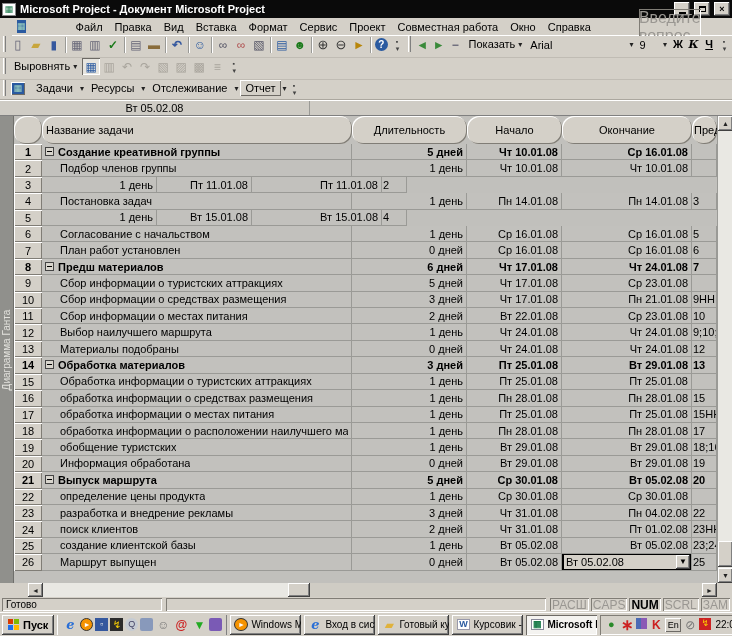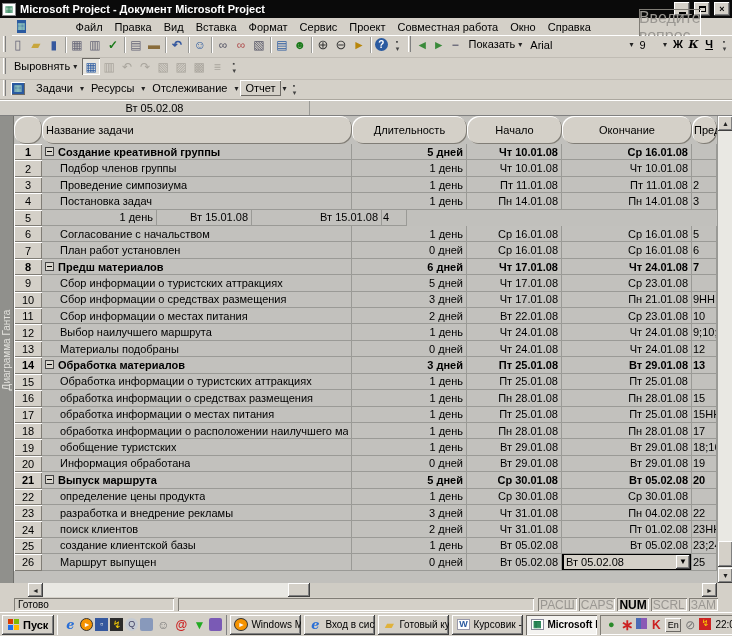--- a/index.html
+++ b/index.html
@@ -115,21 +115,21 @@
   
   .vscroll{width:15px;flex:0 0 15px;background:#e9e8e3;position:relative;border-left:1px solid #9a9a96;}
   .sbtn{position:absolute;width:15px;height:15px;display:flex;align-items:center;justify-content:center;font-size:7px;color:#222;}
   .vthumb{position:absolute;left:0;width:15px;height:26px;}
   .hscroll{position:absolute;left:0;top:583px;width:732px;height:14px;background:#d4d0c8;}
   .htrack{position:absolute;top:0;height:14px;background:#e9e8e3;}
   .hbtn{position:absolute;top:0;width:15px;height:14px;display:flex;align-items:center;justify-content:center;font-size:7px;color:#222;}
   .hthumb{position:absolute;top:0;height:14px;width:22px;}
 
   
-  .statusbar{position:absolute;left:0;top:597px;width:732px;height:15px;background:#d4d0c8;display:flex;align-items:center;padding:1px 14px;gap:4px;font-size:10px;}
+  .statusbar{position:absolute;left:0;top:597px;width:732px;height:15px;background:#d4d0c8;display:flex;align-items:center;padding:1px 2px;gap:4px;font-size:10px;}
   .spanel{height:13px;display:flex;align-items:center;padding:0 4px;}
   .sp1{width:160px;flex:0 0 160px;}
   .sp2{flex:1;}
   .ind{height:13px;display:flex;align-items:center;justify-content:center;font-size:12px;padding:0 2px;color:#9a9792;}
   .ind.on{color:#000;font-weight:bold;}
 
   
   .taskbar{position:absolute;left:0;top:612px;width:732px;height:24px;background:#d4d0c8;border-top:1px solid #fff;display:flex;align-items:center;padding:2px 2px;gap:3px;}
   .startbtn{height:20px;display:flex;align-items:center;gap:3px;padding:0 6px;font-weight:bold;font-size:11px;}
   .winflag{width:12px;height:12px;display:grid;grid-template-columns:5px 5px;grid-template-rows:5px 5px;gap:1px;}
@@ -340,23 +340,20 @@
             <span class="cell c-name child-indent">
               <span style="overflow: hidden; white-space: nowrap;">Подбор членов группы</span>
             </span>
             <span class="cell c-dur">1 день</span>
             <span class="cell c-start">Чт 10.01.08</span>
             <span class="cell c-fin">Чт 10.01.08</span>
             <span class="cell c-pred"></span>
           </div>
           <div class="grid-row">
             <span class="cell c-id">3</span>
-            <span class="cell c-name child-indent">
-              <span style="overflow: hidden; white-space: nowrap;">Проведение симпозиума</span>
-            </span>
             <span class="cell c-dur">1 день</span>
             <span class="cell c-start">Пт 11.01.08</span>
             <span class="cell c-fin">Пт 11.01.08</span>
             <span class="cell c-pred">2</span>
           </div>
           <div class="grid-row">
             <span class="cell c-id">4</span>
             <span class="cell c-name child-indent">
               <span style="overflow: hidden; white-space: nowrap;">Постановка задач</span>
             </span>

